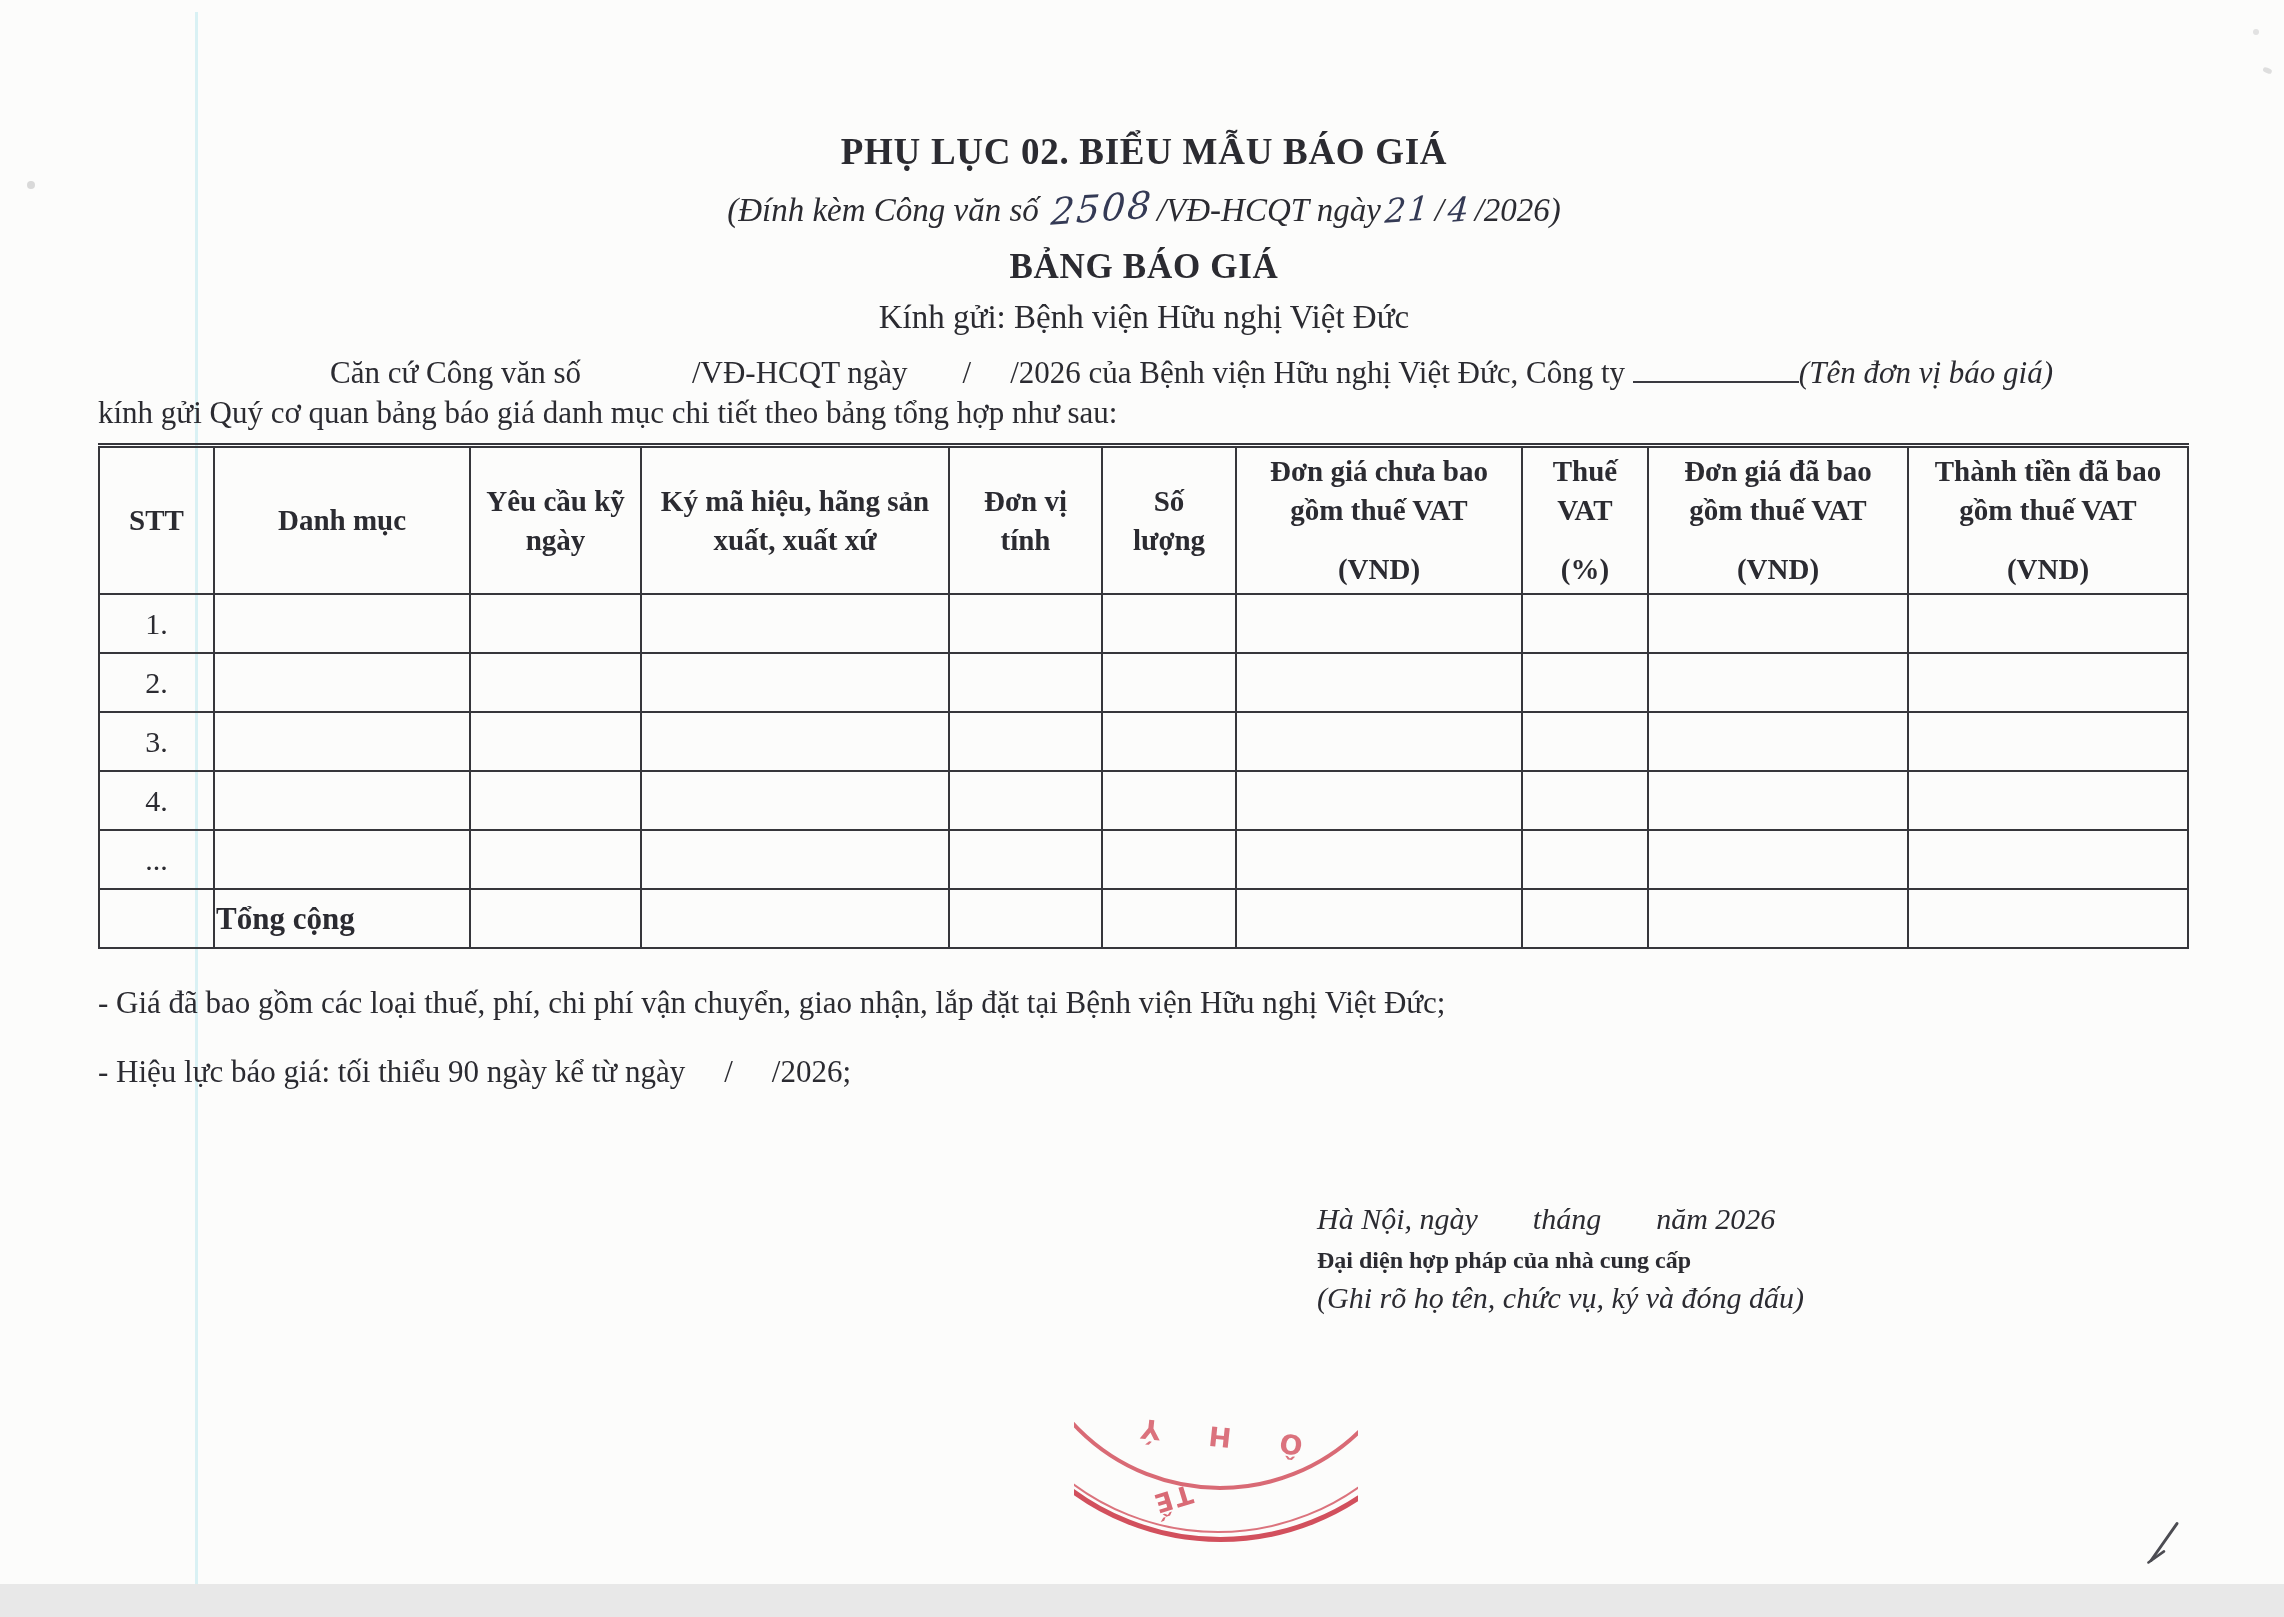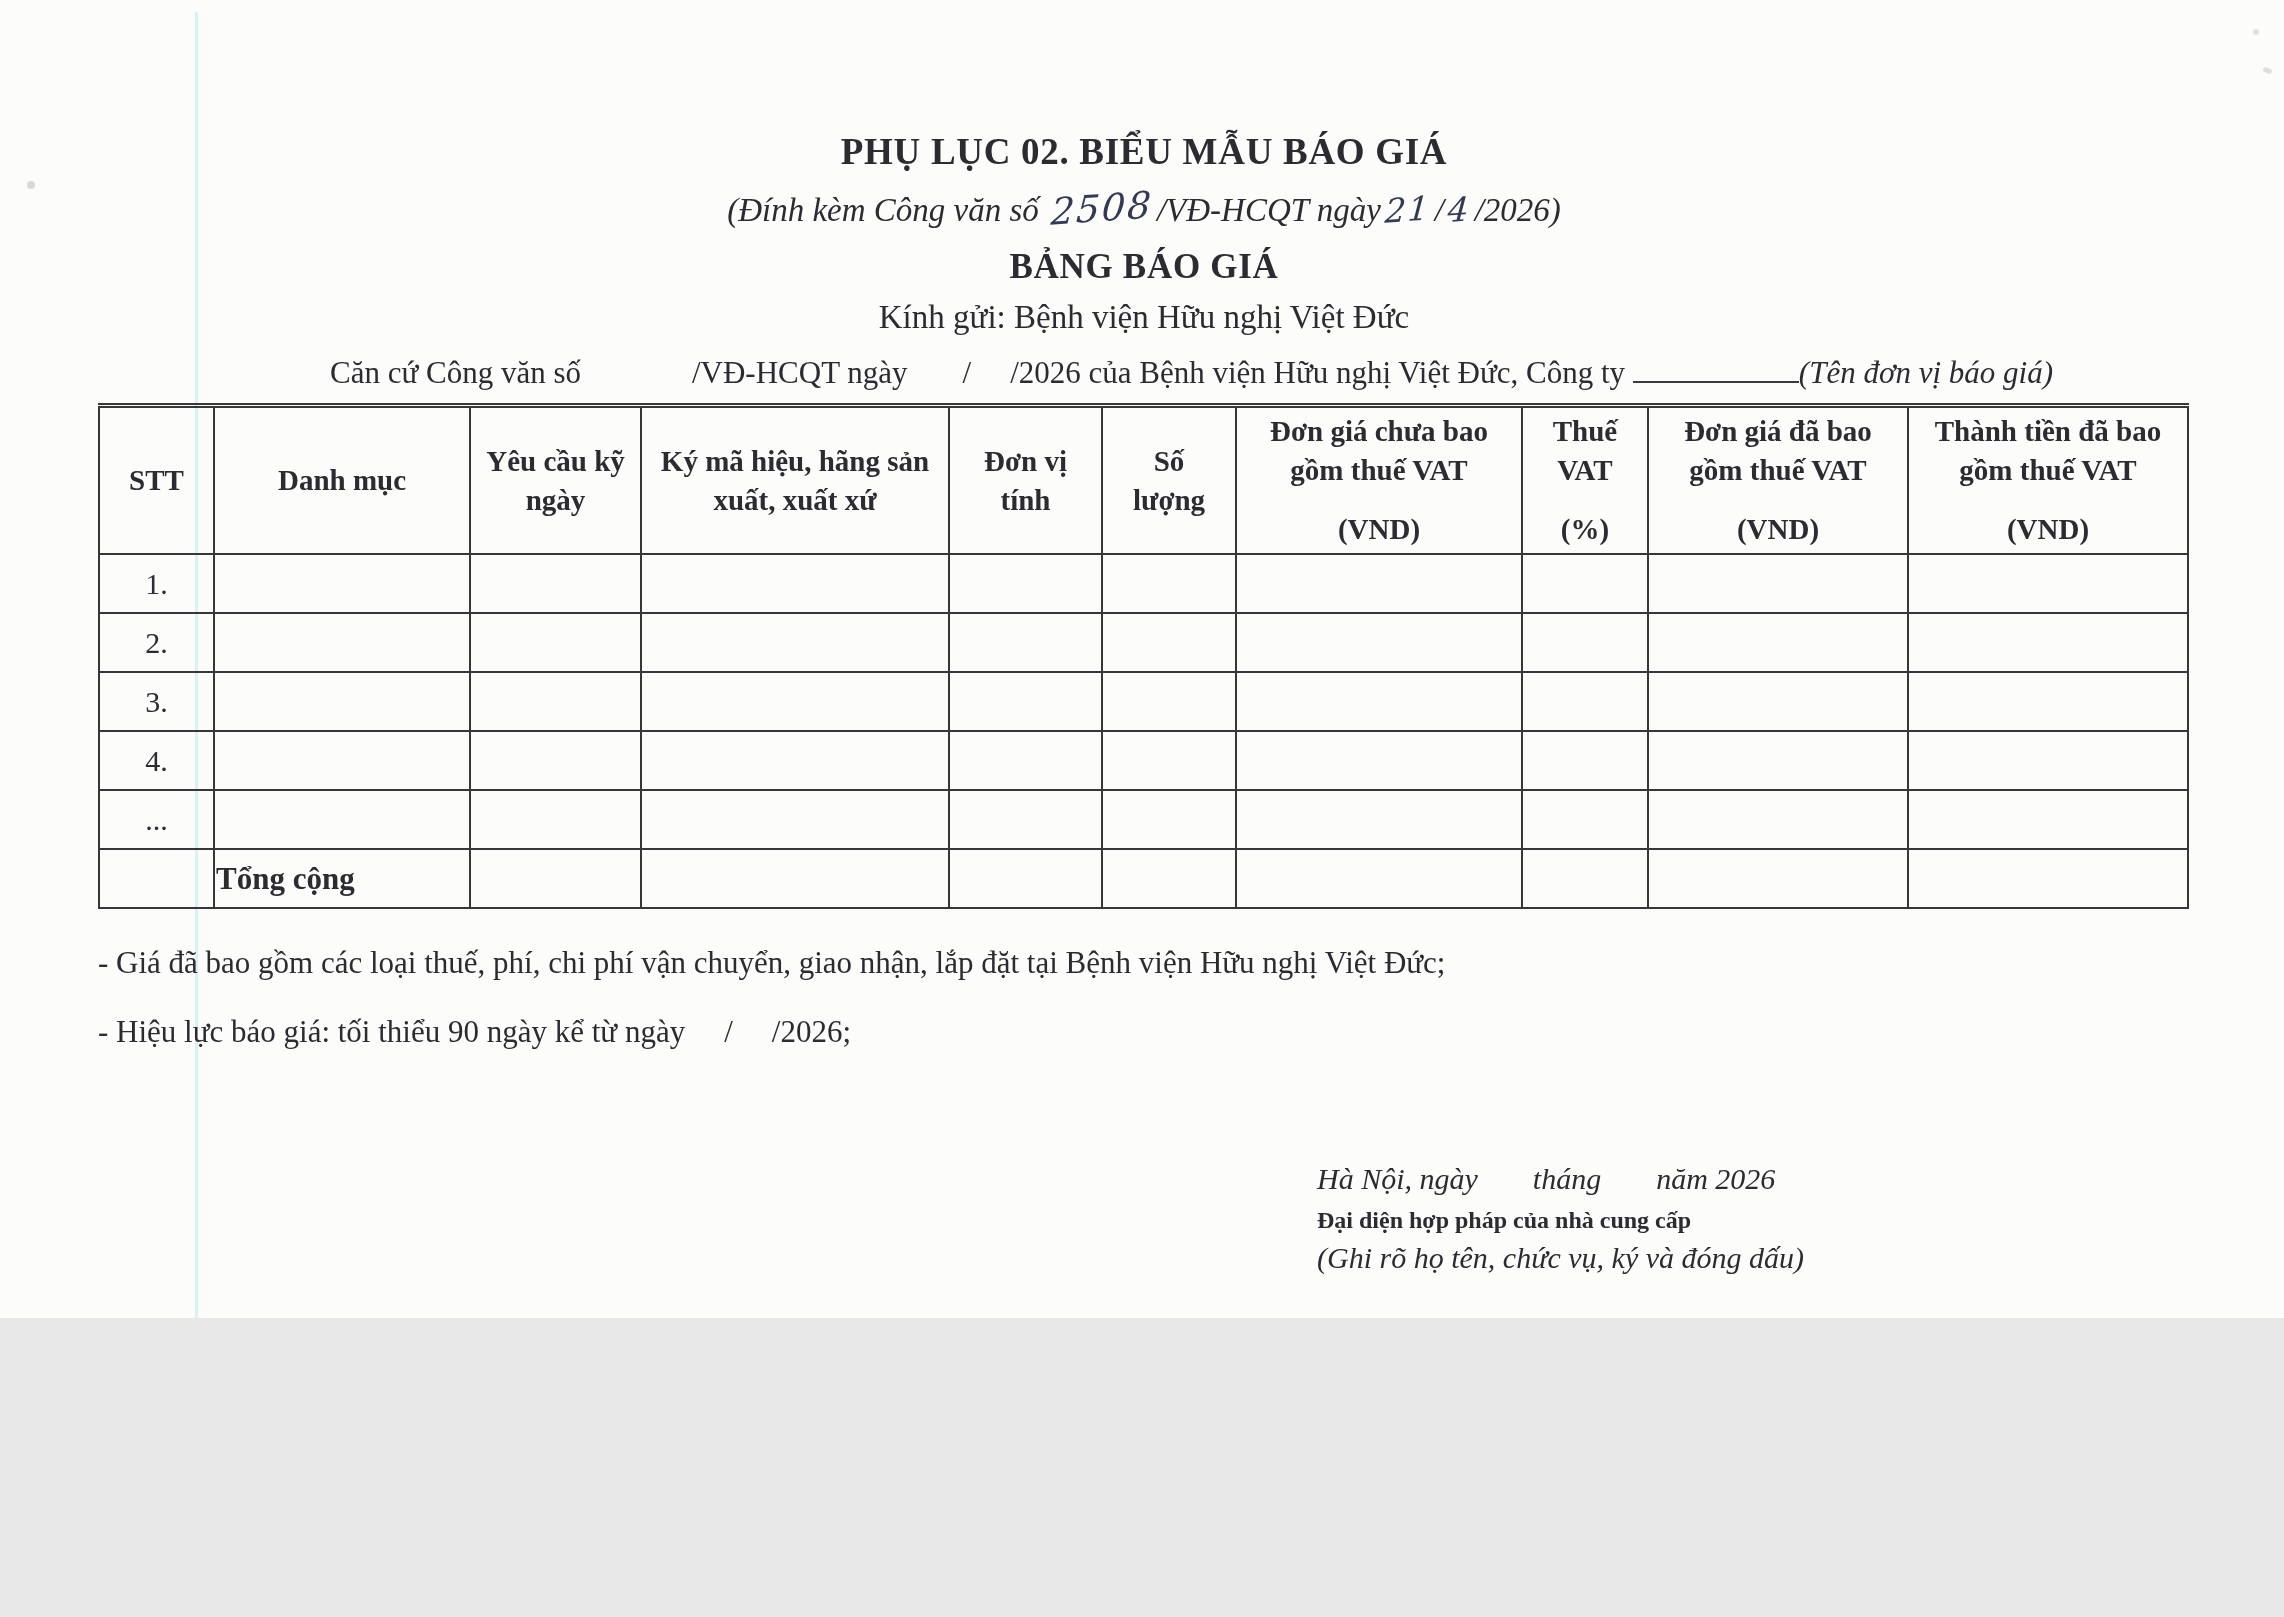--- a/index.html
+++ b/index.html
@@ -1,18 +1,18 @@
 <!DOCTYPE html>
 <html lang="vi" style="--ink: #2b2b31; --stamp-red: #cf4250; --scan-cyan: #cdedf2;font-size:10.4px"><head>
 <meta charset="utf-8">
 <style>
   html,body{margin:0;padding:0;background:#e8e8e8;}
   .page{
     position:relative;
-    width:2284px;height:1318px;
+    width:2284px;height:1584px;
     background:#fcfcfb;
     font-family:"Liberation Serif","DejaVu Serif",serif;
     color:var(--ink,#2b2b31);
     overflow:hidden;
   }
   
   .scan-line{position:absolute;left:195px;top:11.7px;width:2.6px;height:1606px;background:var(--scan-cyan,#cdedf2);opacity:.75;}
   .speck{position:absolute;border-radius:50%;background:#d9d9d9;}
   .speck.s1{left:27px;top:181px;width:7.8px;height:7.8px;}
   .speck.s2{left:2253px;top:29px;width:5.9px;height:5.9px;background:#e2e2e2;}
@@ -127,20 +127,21 @@
       <div class="form-title">BẢNG BÁO GIÁ</div>
 
       <div class="recipient">Kính gửi: Bệnh viện Hữu nghị Việt Đức</div>
     </div>
 
     <div class="intro">
       <div class="line1">
         <span>Căn cứ Công văn số</span><span class="gap-l"></span><span>/VĐ-HCQT ngày</span><span class="gap-m"></span><span>/</span><span class="gap-s"></span><span>/2026 của Bệnh viện Hữu nghị Việt Đức, Công ty</span>
         <span class="blank-line"></span><span class="ital">(Tên đơn vị báo giá)</span>
       </div>
+      <div class="line2">kính gửi Quý cơ quan bảng báo giá danh mục chi tiết theo bảng tổng hợp như sau:</div>
     </div>
 
     <table class="quote">
       <colgroup>
           <col style="width: 115px;">
           <col style="width: 256px;">
           <col style="width: 171px;">
           <col style="width: 308px;">
           <col style="width: 153px;">
           <col style="width: 134px;">

